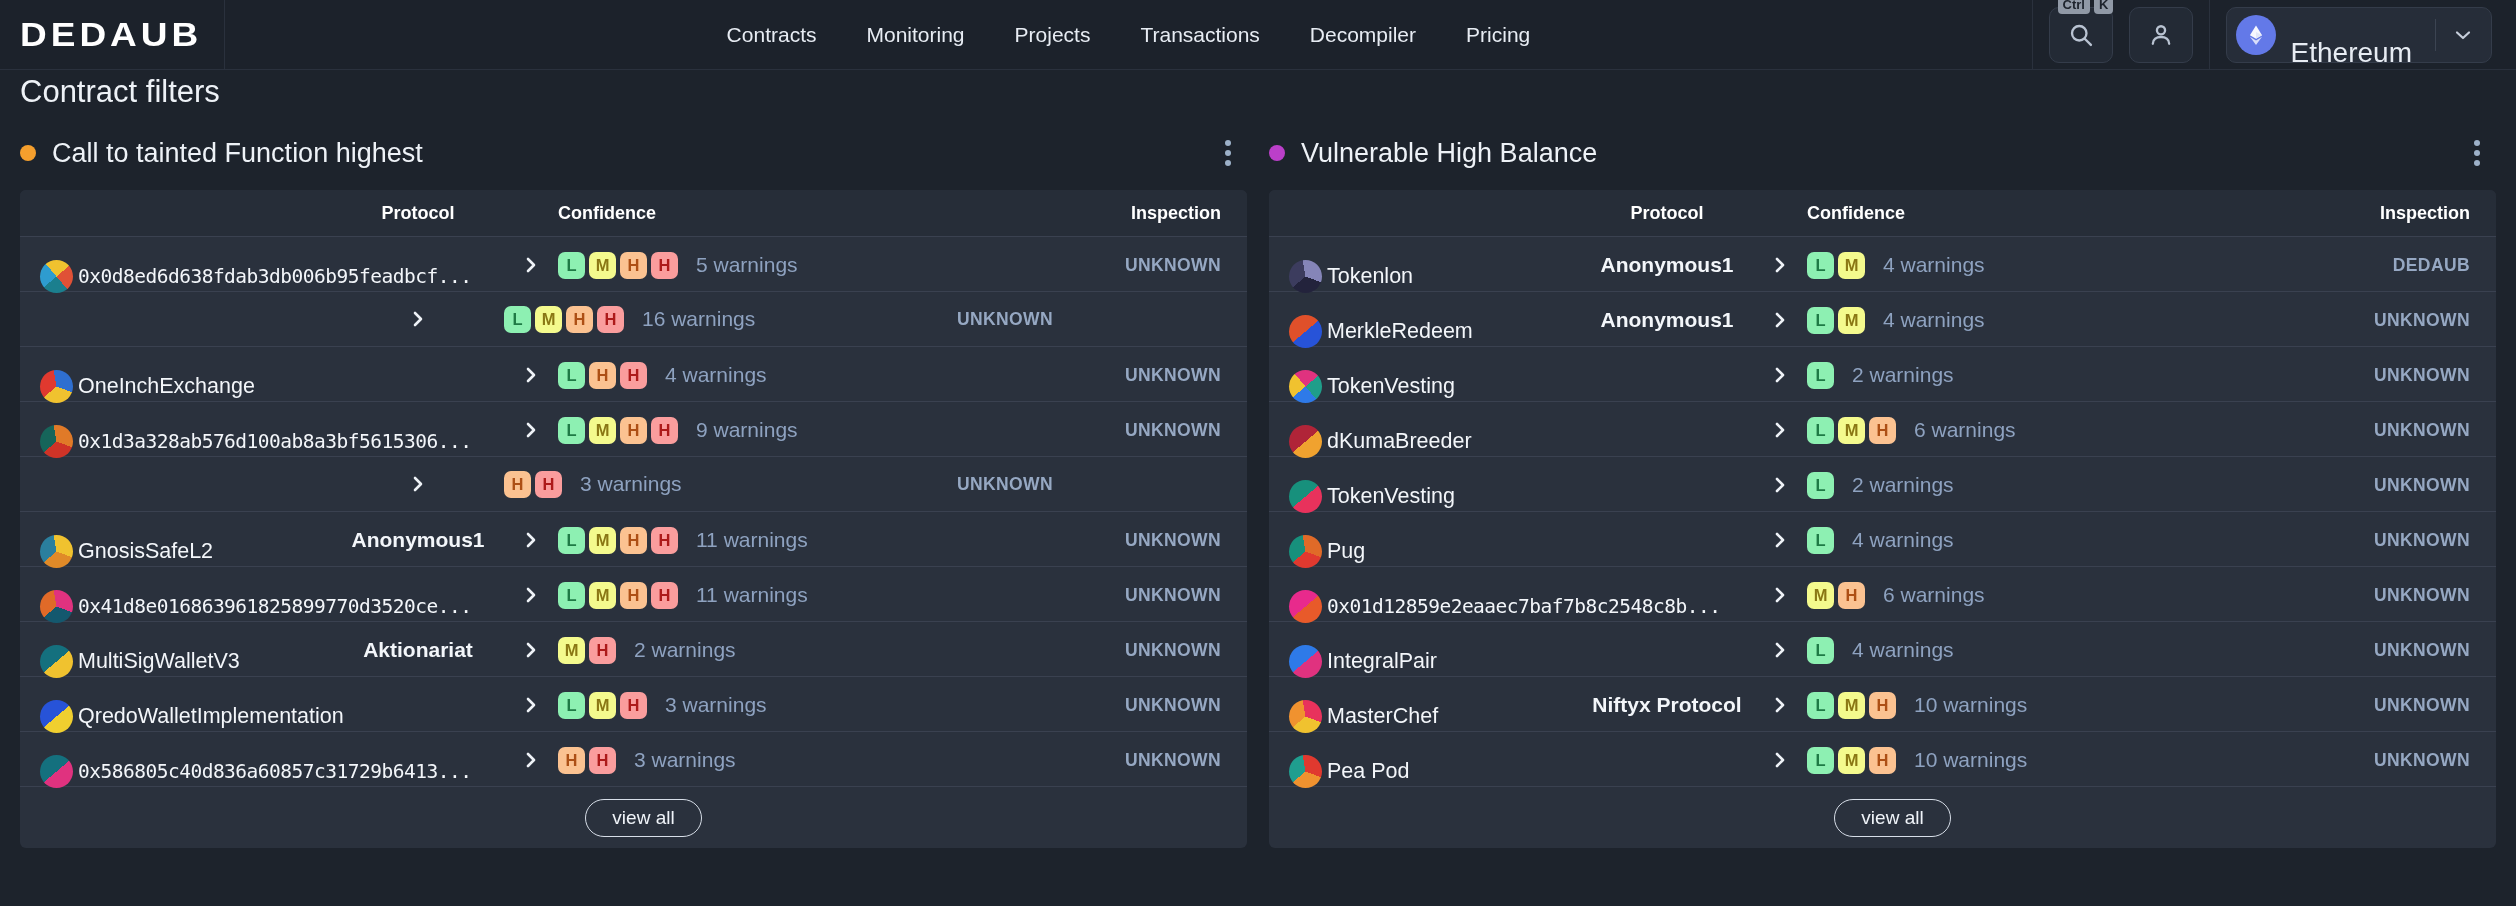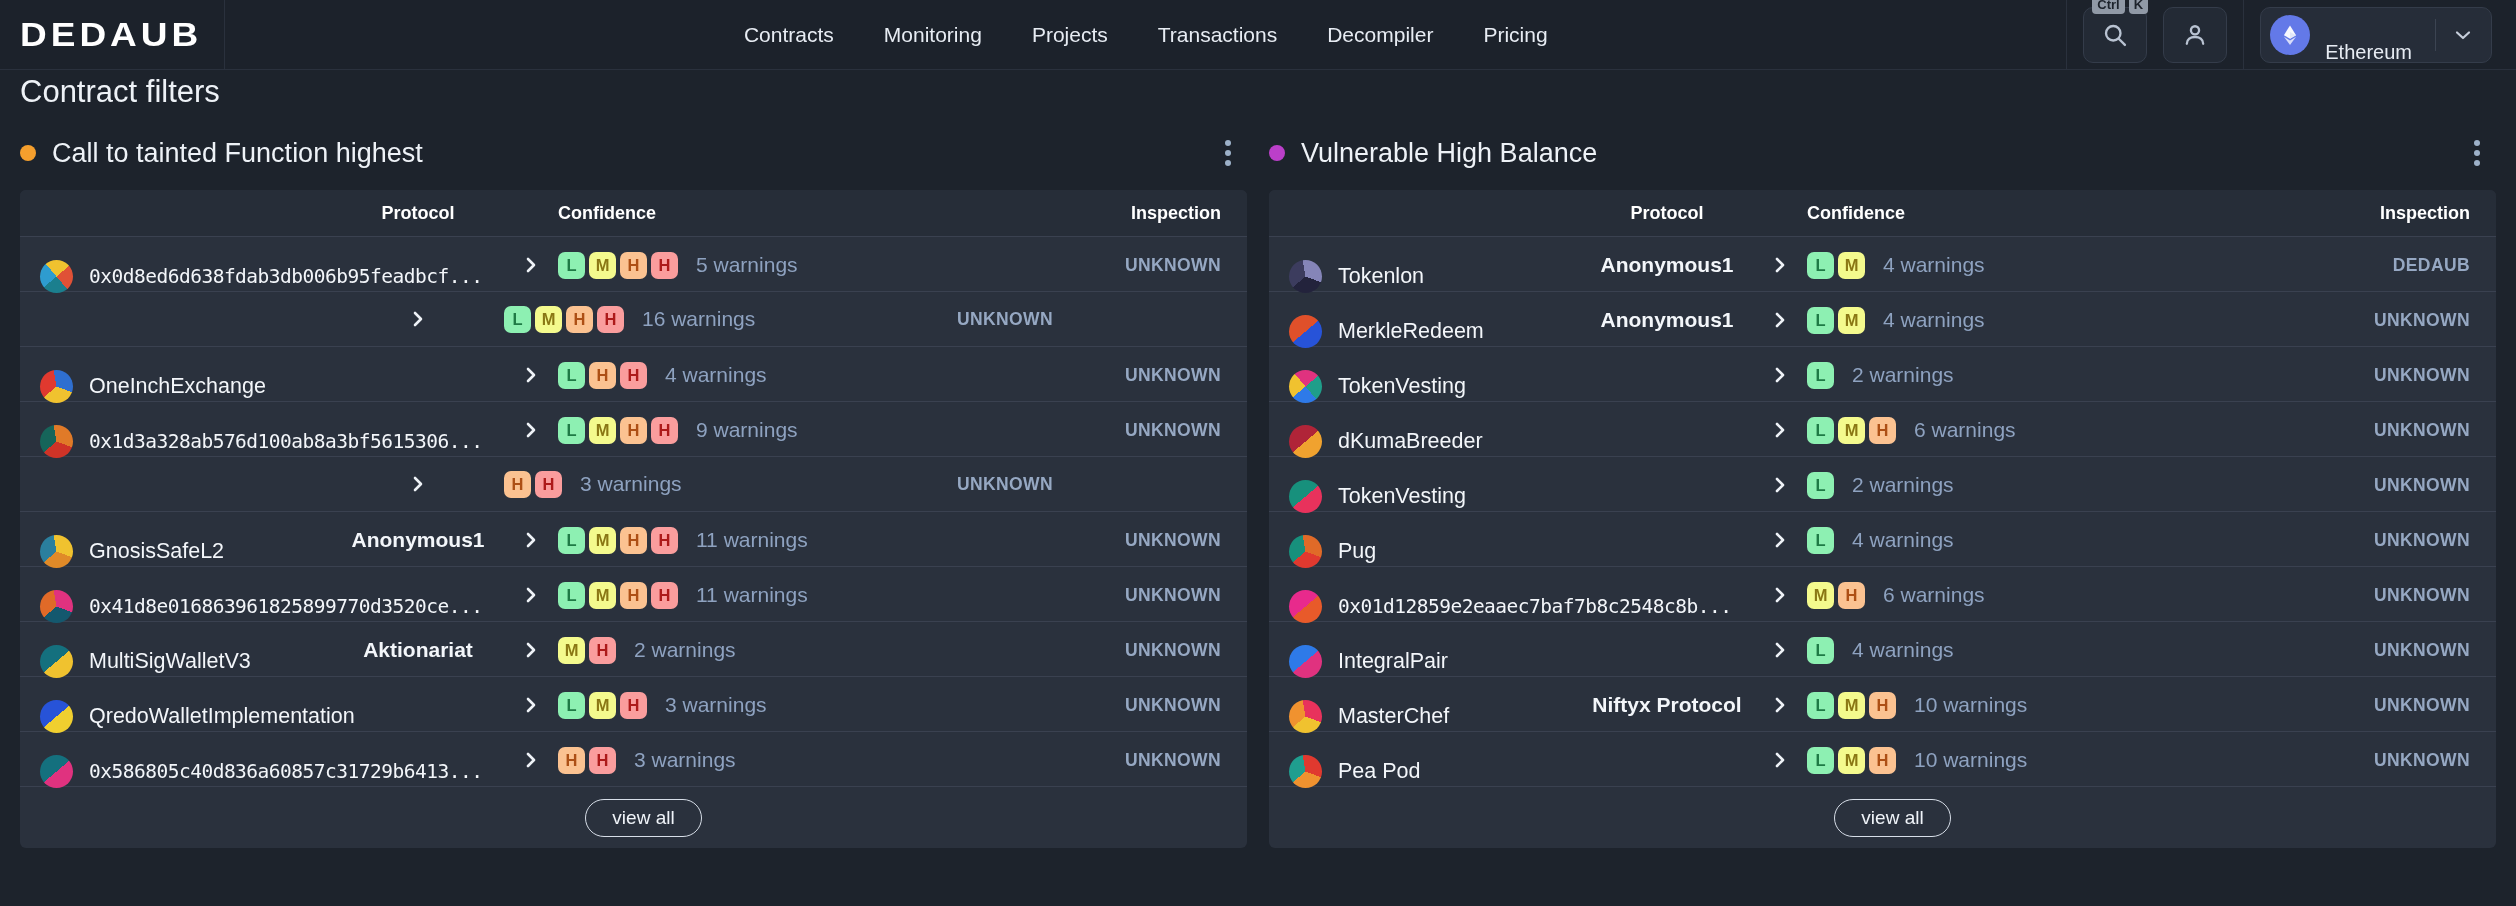--- a/index.html
+++ b/index.html
@@ -34,21 +34,21 @@
     padding:2px 5px; font-family:"Liberation Sans",sans-serif; line-height:1.2;
   }
   .network-btn {
     height:56px; border-radius:10px; background:#262d39; border:1px solid #343c4a;
     display:flex; align-items:center; gap:15px; padding:0 16px 0 9px; cursor:pointer;
   }
   .eth-circle {
     width:40px; height:40px; border-radius:50%; background:#6379e8;
     display:flex; align-items:center; justify-content:center;
   }
-  .network-label { font-size:20px; color:#e7ecf3;margin-top:36px; }
+  .network-label { font-size:28px; color:#e7ecf3;margin-top:36px; }
   .network-btn .vsep { width:1px; height:32px; background:#3c4452; margin-left:8px; }
 
   
   .main { padding:0 20px; }
   .page-title { font-size:31px; font-weight:500; color:#eef2f7; margin:4px 0 6px 0; }
   .panels-row { display:flex; gap:22px; }
   .panel { flex:1; min-width:0; }
   .panel-head { display:flex; align-items:center; gap:16px; padding:16px 4px 16px 0; }
   .dot { width:16px; height:16px; border-radius:50%; flex:0 0 auto; }
   .panel-title { font-size:27px; font-weight:500; margin:0; color:#eef2f7; }
@@ -56,21 +56,21 @@
   .kebab-icon { display:flex; flex-direction:column; gap:4px; }
   .kebab-icon i { width:6px; height:6px; border-radius:50%; background:#9db1c9; display:block; }
 
   .card { background:#2a313d; border-radius:6px; overflow:hidden; }
   .thead, .trow, .tfoot { display:grid; grid-template-columns:292px 172px 54px 1fr 168px; align-items:center; padding-left:20px; }
   .thead { height:46px; background:#262d38; font-size:18px; font-weight:700; color:#ffffff; }
   .col-protocol { text-align:center; }
   .col-confidence { text-align:left; }
   .col-inspection { text-align:right; padding-right:26px; }
   .trow { height:55px; border-top:1px solid #3a4150; cursor:pointer; }
-  .name-cell { display:flex; align-items:center; gap:16px; white-space:nowrap; overflow:visible;margin-top:23px; }
+  .name-cell { display:flex; align-items:center; gap:5px; white-space:nowrap; overflow:visible;margin-top:23px; }
   .avatar { width:33px; height:33px; border-radius:50%; flex:0 0 auto; }
   .cname { font-size:21.5px; font-weight:500; color:#f3f6fa; }
   .cname.mono { font-family:"DejaVu Sans Mono", monospace; font-size:19.5px; font-weight:400; letter-spacing:-0.5px; }
   .protocol-cell { text-align:center; font-size:21px; font-weight:600; color:#f3f6fa; white-space:nowrap; }
   .chev-cell { display:flex; justify-content:center; }
   .conf-cell { display:flex; align-items:center; gap:4px; }
   .badge {
     width:27px; height:27px; border-radius:7px; display:flex; align-items:center; justify-content:center;
     font-size:16.5px; font-weight:700; flex:0 0 auto;
   }

